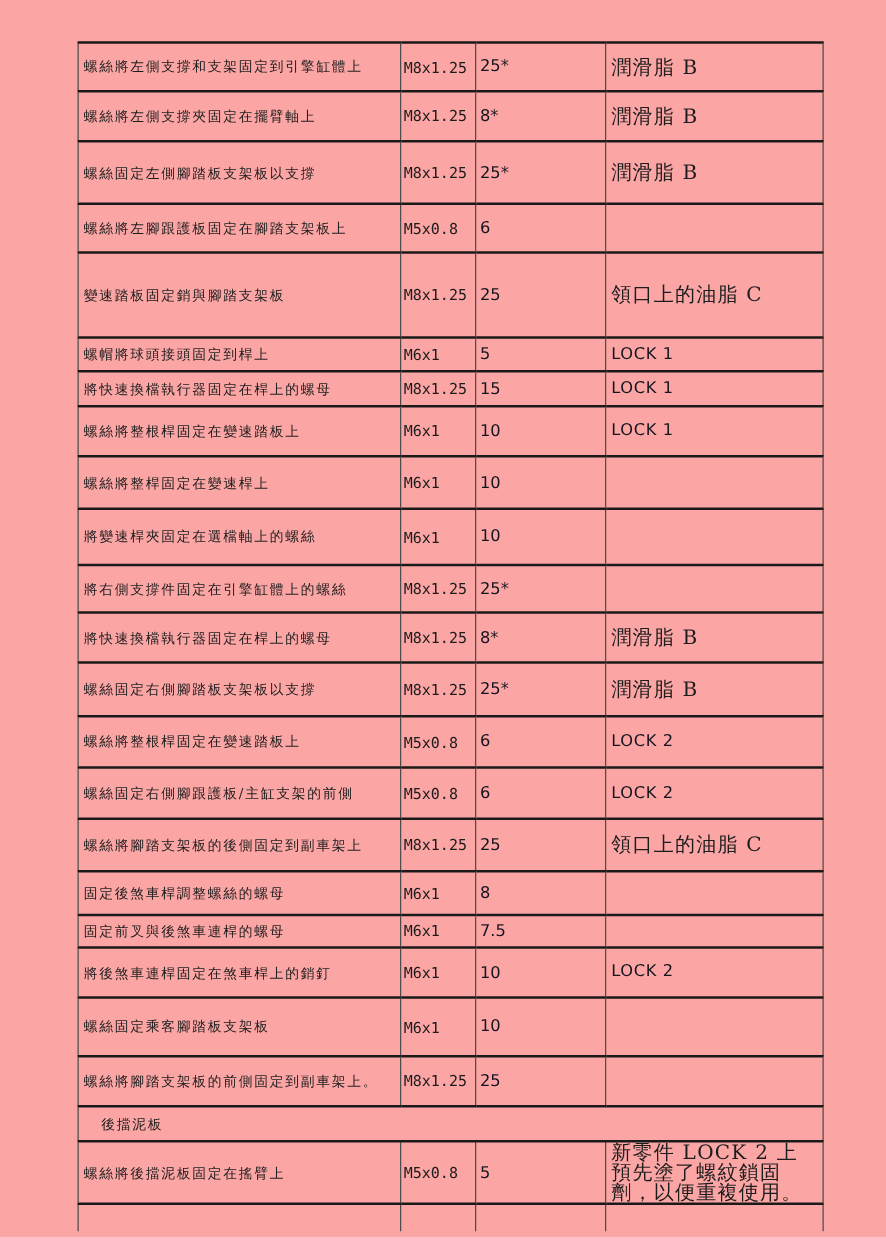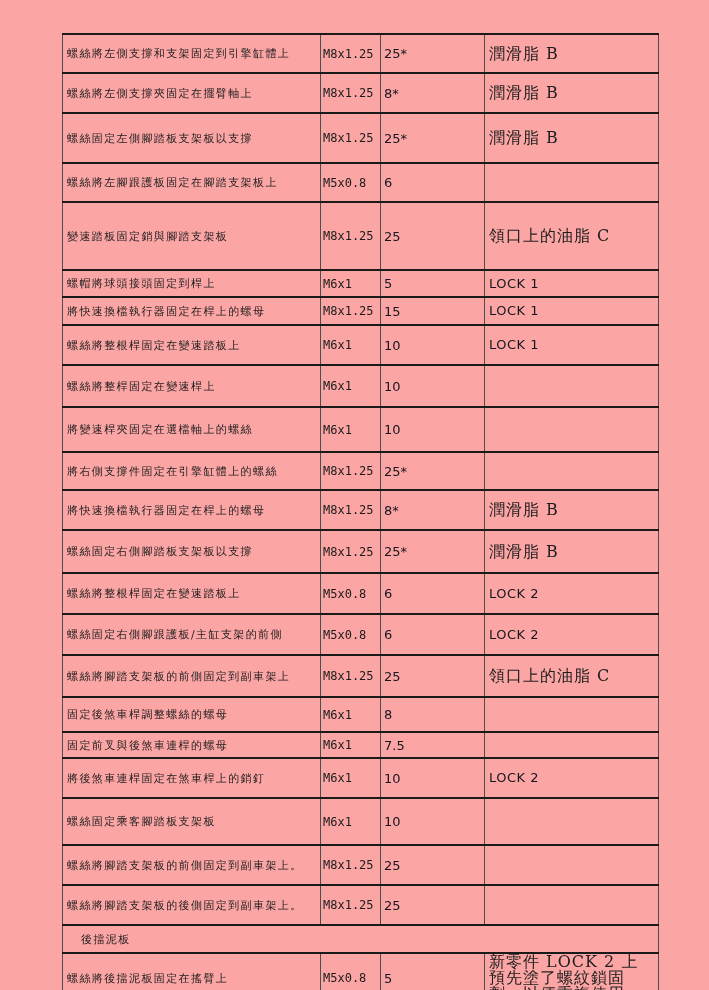--- a/index.html
+++ b/index.html
@@ -175,21 +175,21 @@
           <td class="c-torque">6</td>
           <td class="c-remark lock">LOCK 2</td>
         </tr>
         <tr style="height: 41px;">
           <td class="c-desc">螺絲固定右側腳跟護板/主缸支架的前側</td>
           <td class="c-thread">M5x0.8</td>
           <td class="c-torque">6</td>
           <td class="c-remark lock">LOCK 2</td>
         </tr>
         <tr style="height: 42px;">
-          <td class="c-desc">螺絲將腳踏支架板的前側固定到副車架上</td>
+          <td class="c-desc">螺絲將腳踏支架板的後側固定到副車架上</td>
           <td class="c-thread">M8x1.25</td>
           <td class="c-torque">25</td>
           <td class="c-remark">領口上的油脂 C</td>
         </tr>
         <tr style="height: 35px;">
           <td class="c-desc">固定後煞車桿調整螺絲的螺母</td>
           <td class="c-thread">M6x1</td>
           <td class="c-torque">8</td>
           <td class="c-remark"></td>
         </tr>
@@ -206,26 +206,20 @@
           <td class="c-remark lock">LOCK 2</td>
         </tr>
         <tr style="height: 47px;">
           <td class="c-desc">螺絲固定乘客腳踏板支架板</td>
           <td class="c-thread">M6x1</td>
           <td class="c-torque">10</td>
           <td class="c-remark"></td>
         </tr>
         <tr style="height: 40px;">
           <td class="c-desc">螺絲將腳踏支架板的前側固定到副車架上。</td>
-          <td class="c-thread">M8x1.25</td>
-          <td class="c-torque">25</td>
-          <td class="c-remark"></td>
-        </tr>
-        <tr style="height: 40px;">
-          <td class="c-desc">螺絲將腳踏支架板的後側固定到副車架上。</td>
           <td class="c-thread">M8x1.25</td>
           <td class="c-torque">25</td>
           <td class="c-remark"></td>
         </tr>
         <tr style="height: 28px;">
           <td colspan="4" class="section-cell">後擋泥板</td>
         </tr>
         <tr style="height: 40px;">
           <td class="c-desc">螺絲將後擋泥板固定在搖臂上</td>
           <td class="c-thread">M5x0.8</td>

